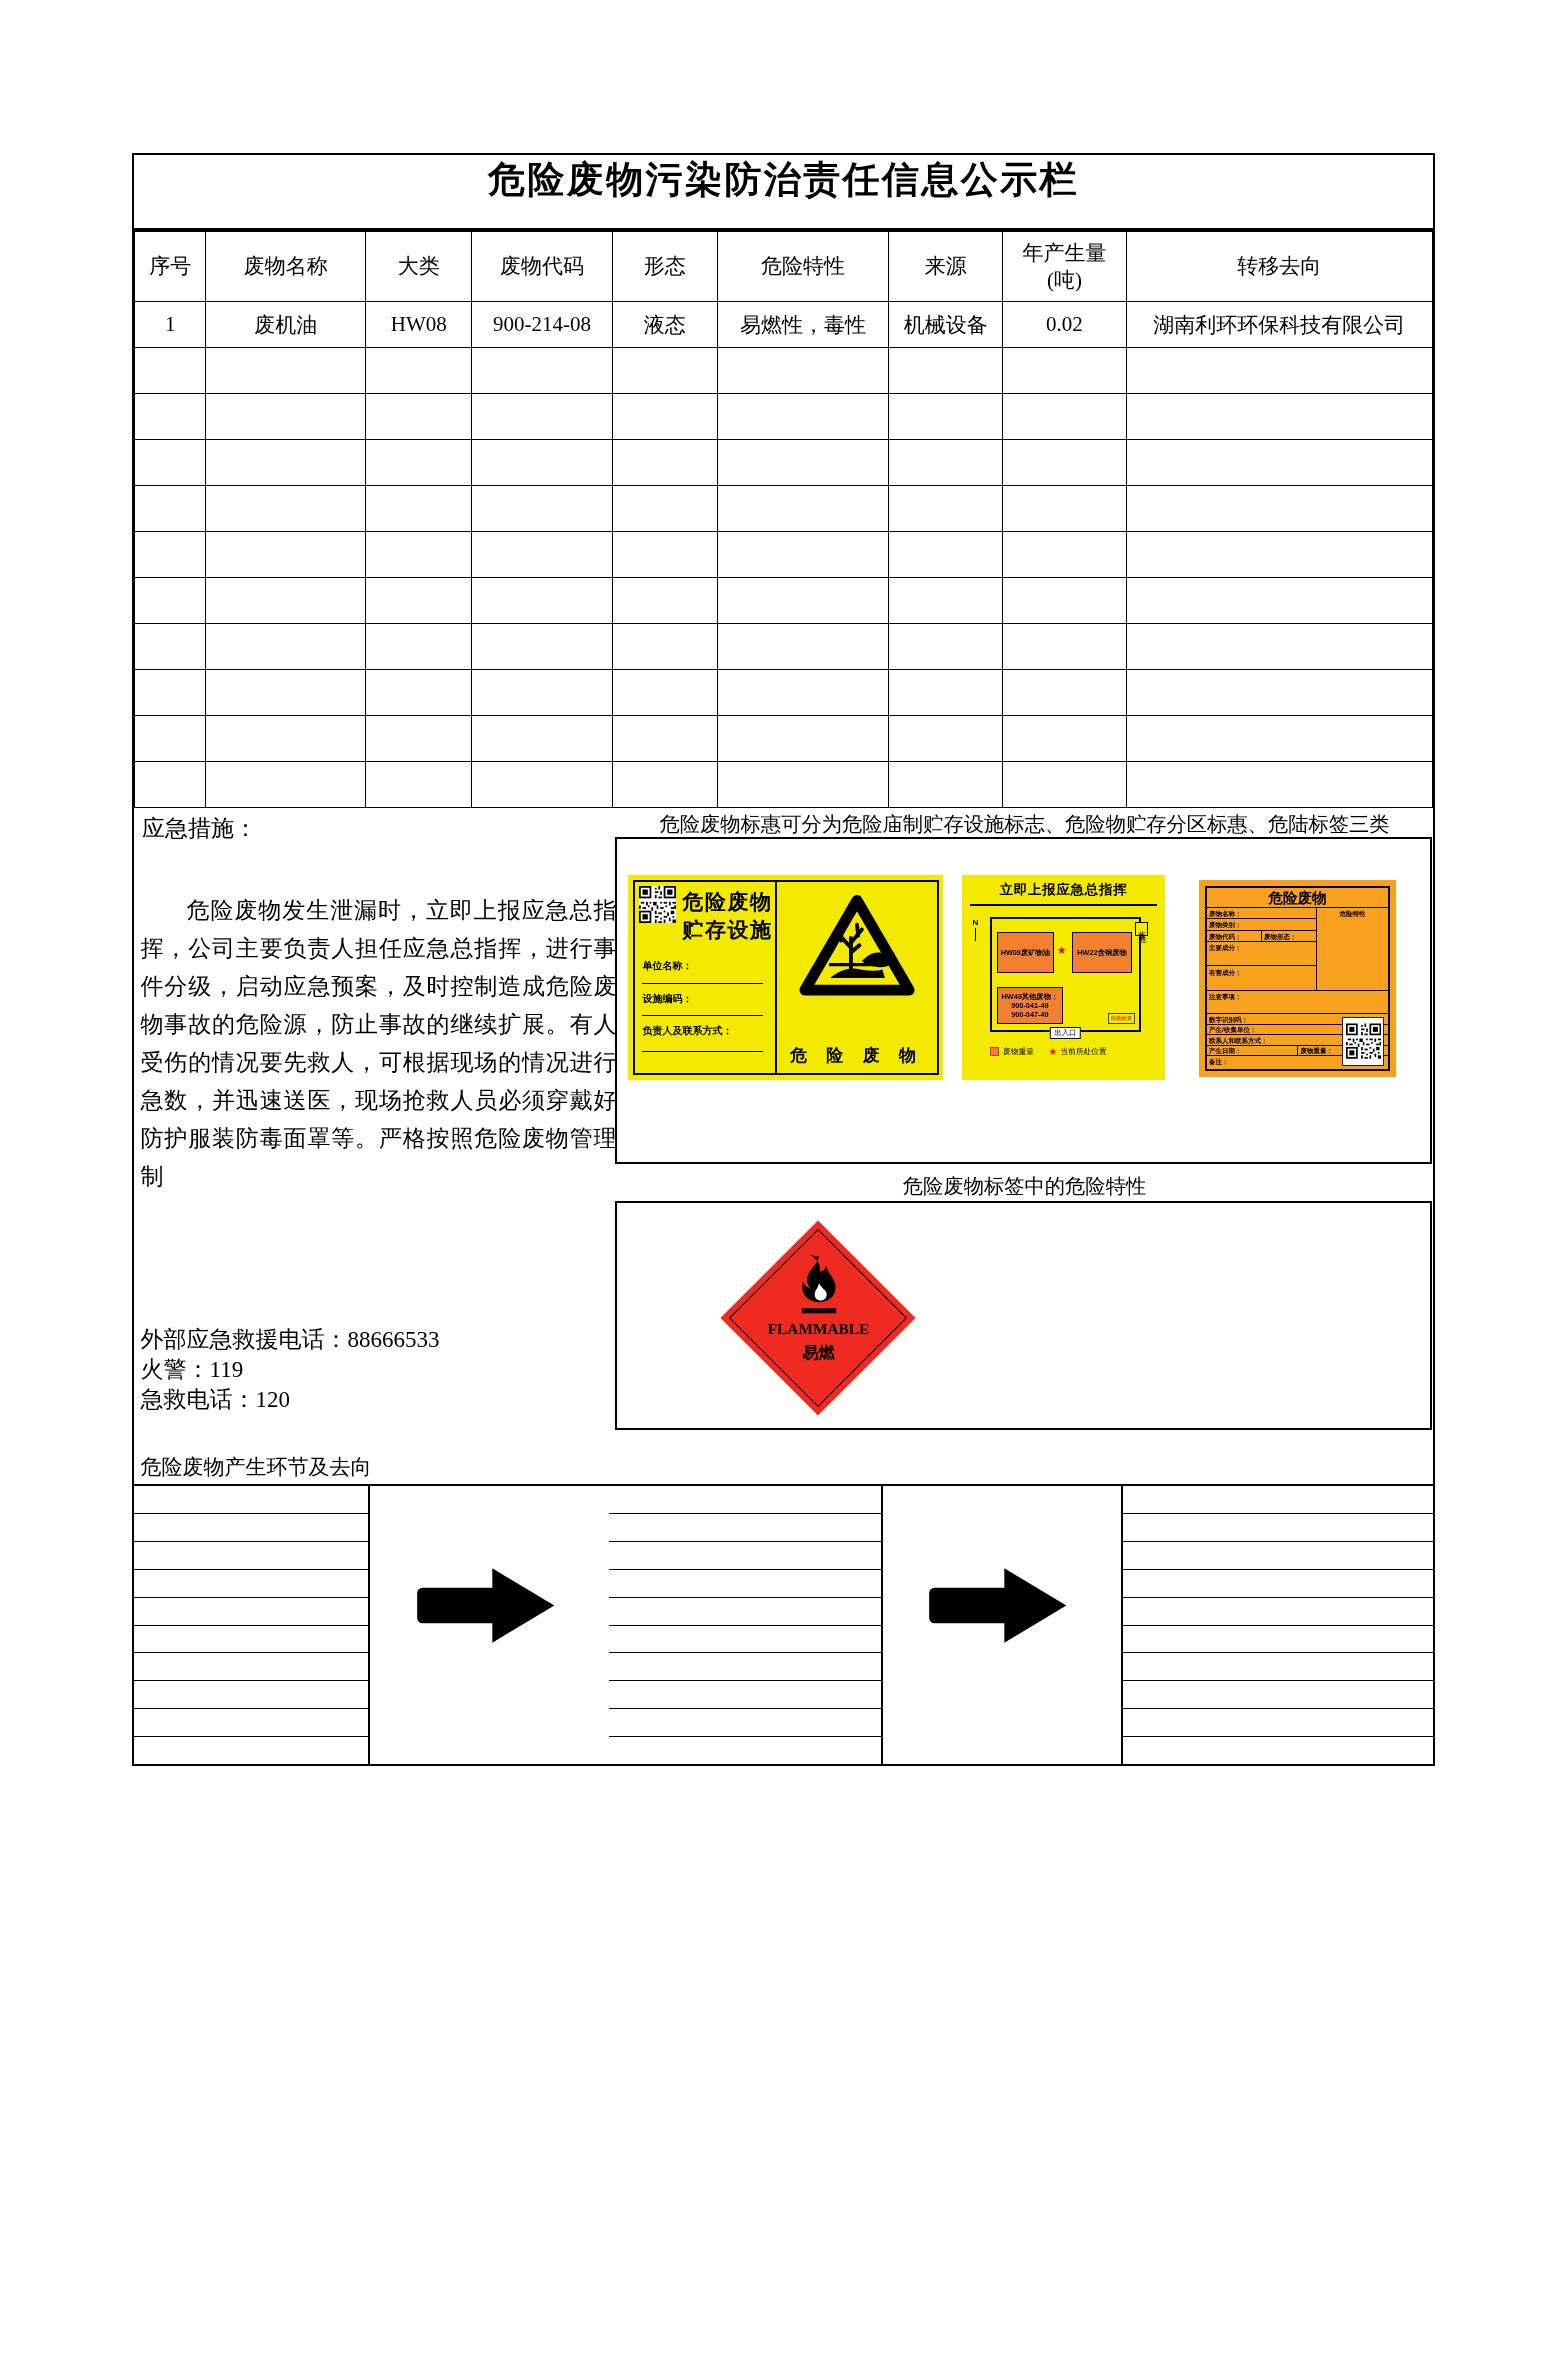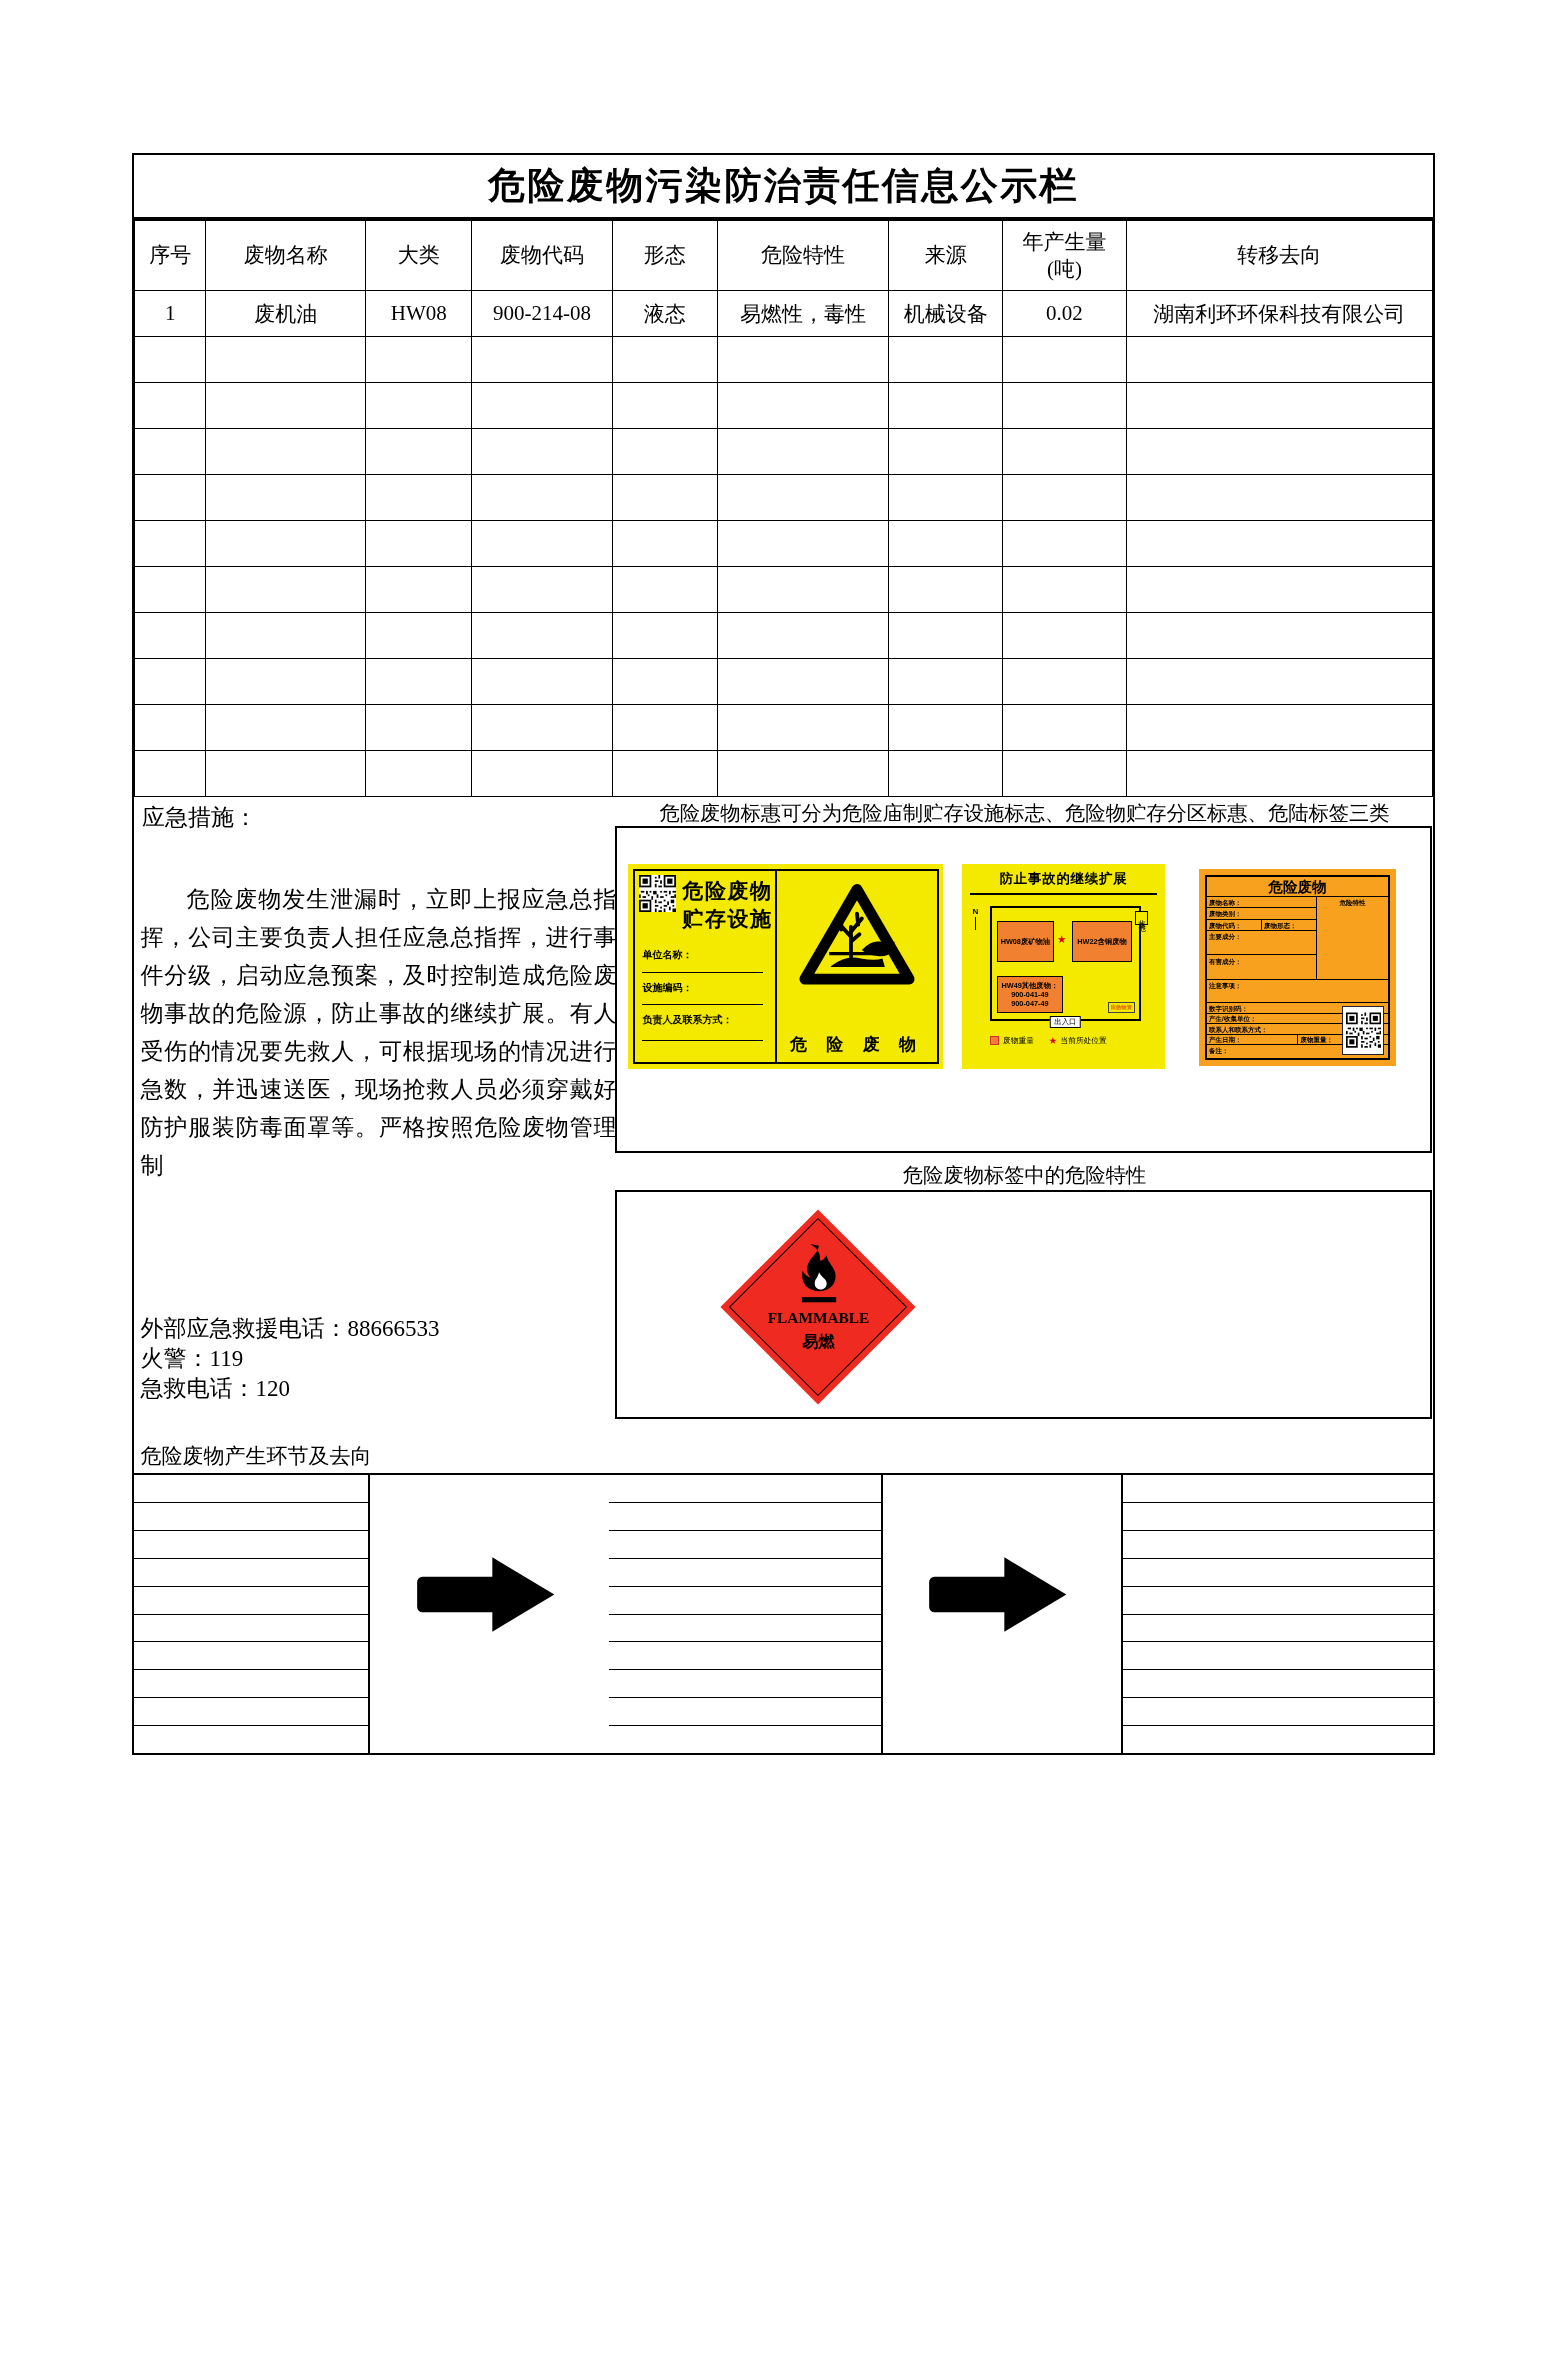--- a/index.html
+++ b/index.html
@@ -9,21 +9,21 @@
     --red-diamond:#ee2a21;
     --red-star:#dd0000;
     --ink:#000000;
   }
   *{margin:0;padding:0;box-sizing:border-box;}
   html,body{background:#ffffff;}
   body{width:1560px;height:2366px;position:relative;font-family:"Liberation Serif","DejaVu Serif",serif;color:var(--ink);}
   .doc{position:absolute;left:132px;top:153px;width:1303px;border:2.4px solid var(--ink);background:#fff;}
 
   
-  .title-box{height:65px;border-bottom:3.3px solid var(--ink);display:flex;align-items:center;justify-content:center;}
+  .title-box{height:76px;border-bottom:3.3px solid var(--ink);display:flex;align-items:flex-start;justify-content:center;}
   .title-box h1{font-size:37px;font-weight:bold;letter-spacing:2.4px;}
 
   
   table.main{width:100%;border-collapse:collapse;table-layout:fixed;}
   table.main td,table.main th{border:1.6px solid var(--ink);text-align:center;font-weight:normal;font-size:21px;overflow:hidden;}
   table.main thead tr{height:70px;}
   table.main tbody tr{height:46px;}
   .th-pre{white-space:pre-line;line-height:1.25;}
 
   
@@ -410,21 +410,21 @@
           <div class="fright">
             <svg class="ftri" viewBox="0 0 100 90">
                 <use href="#env-triangle"></use>
               </svg>
             <div class="ffooter">危 险 废 物</div>
           </div>
         </div>
       </div>
 
       <div class="zone">
-        <div class="ztitle">防止事故的继续扩展</div>
+        <div class="ztitle">立即上报应急总指挥</div>
         <div class="zrule"></div>
         <div class="zmap">
           <div class="zcompass">
             <div>N</div>
               <div class="nline"></div>
           </div>
           <div class="zpool">收集池</div>
           <div class="zbox z1">HW08废矿物油</div>
           <div class="zstar">★</div>
           <div class="zbox z2">HW22含铜废物</div>

